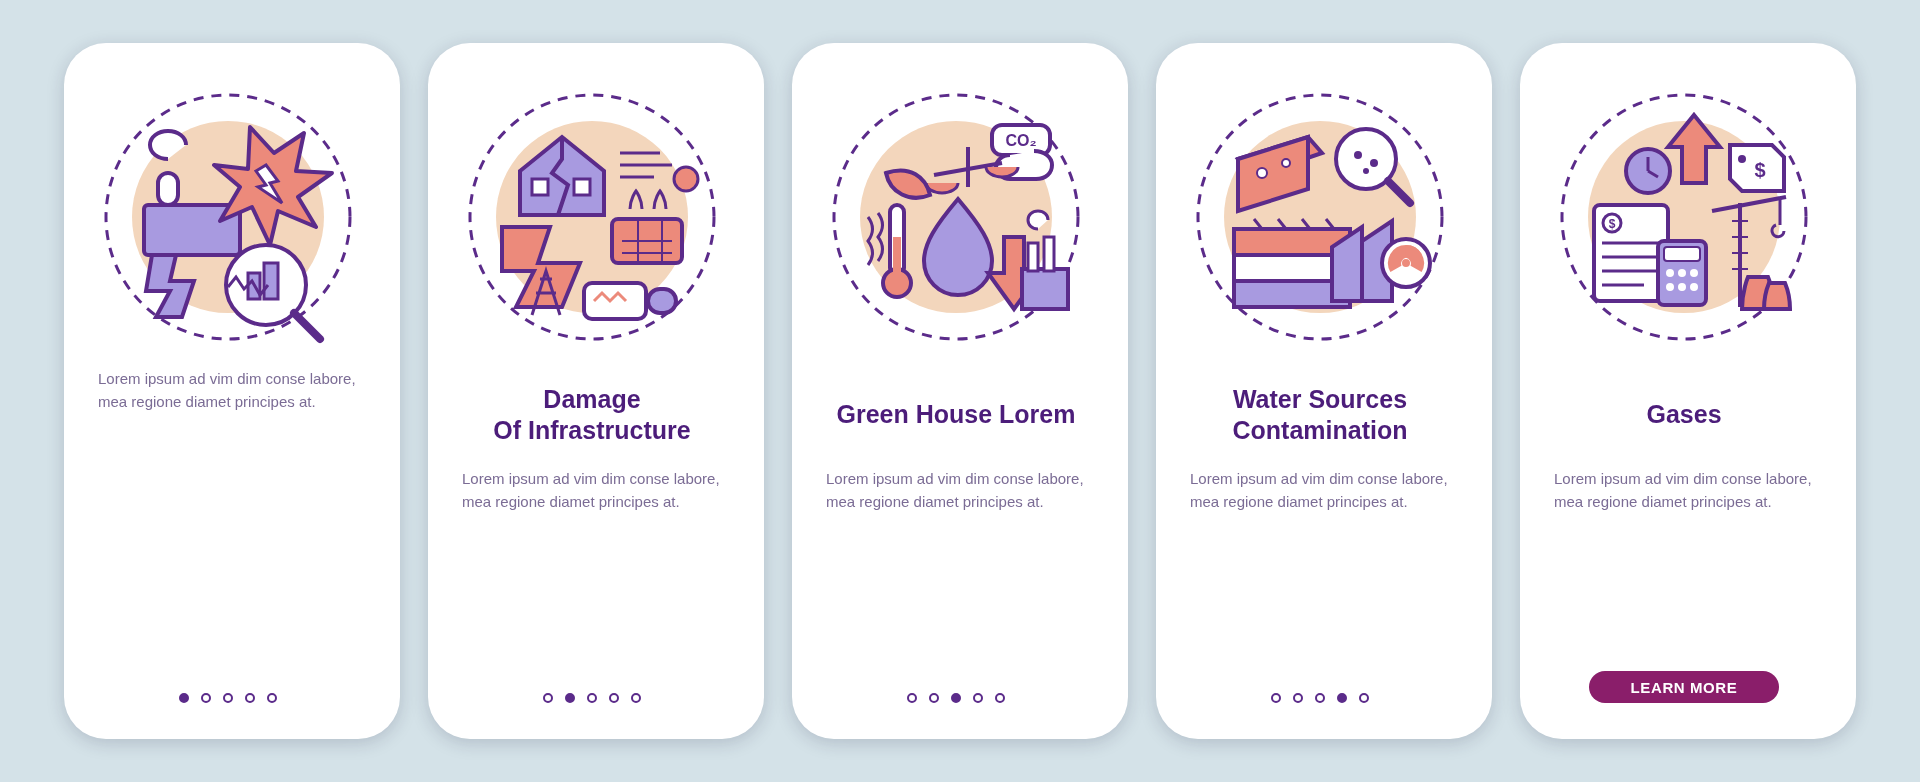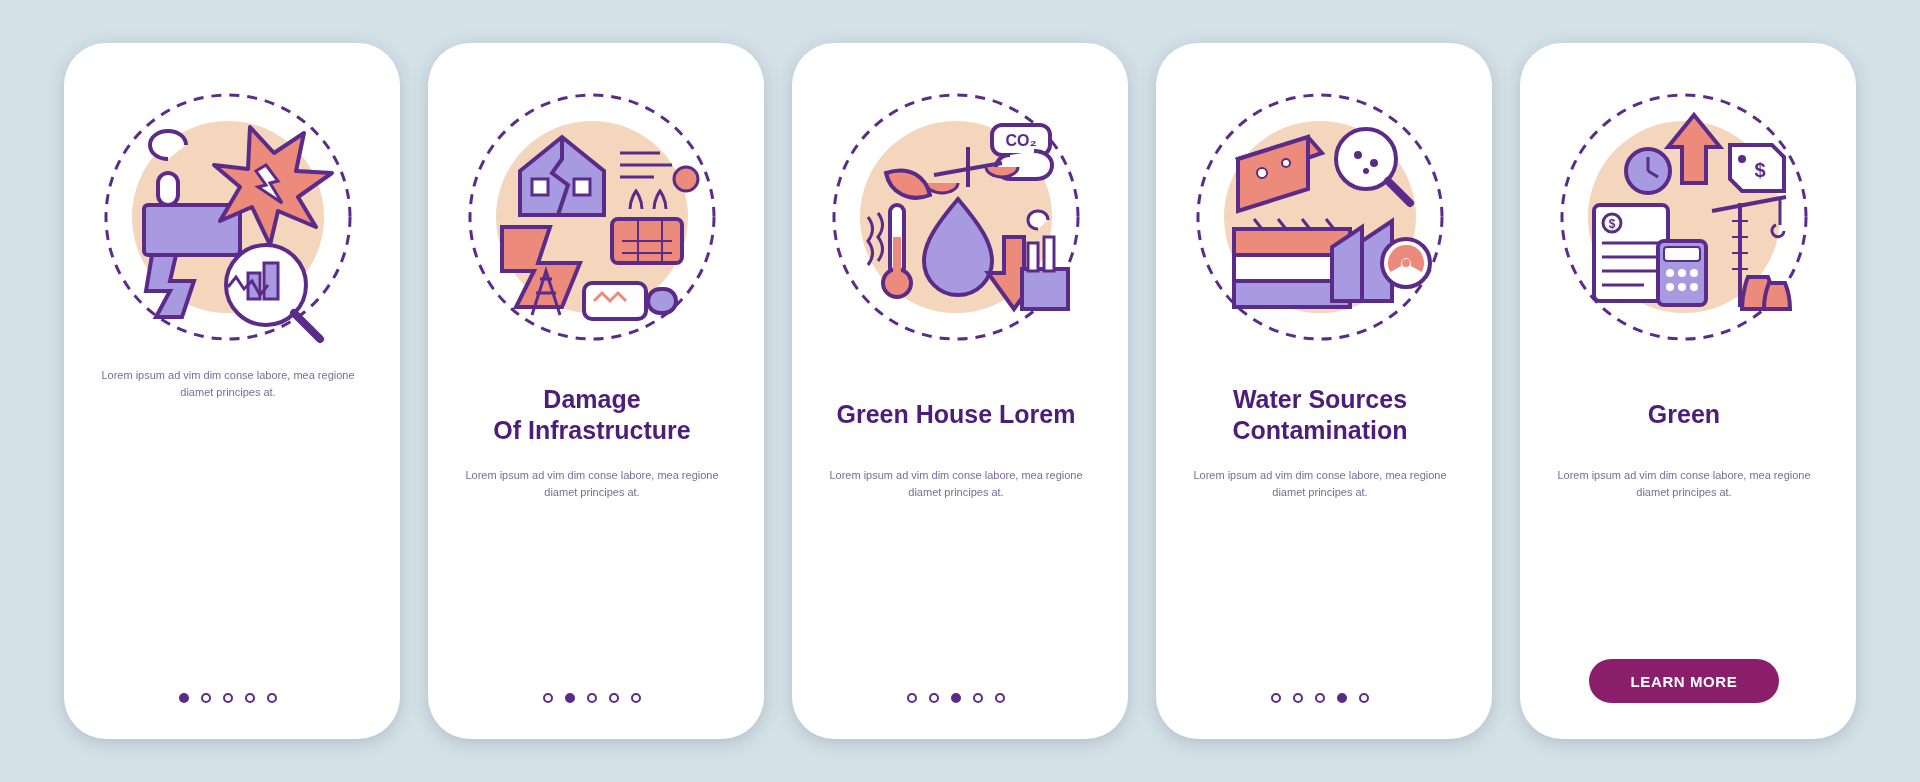--- a/index.html
+++ b/index.html
@@ -52,38 +52,37 @@
     font-weight:800;
     font-size:25px;
     line-height:1.25;
     text-align:center;
     min-height:64px;
     display:flex;align-items:center;
   }
   .body{
     margin-top:20px;
     color:var(--muted);
-    font-size:11px;
+    font-size:15px;
     line-height:1.55;
-    text-align:center;
     max-width:260px;
   }
   .spacer{flex:1;}
   .dots{
     display:flex;gap:12px;margin-bottom:6px;
   }
   .dot{
     width:10px;height:10px;border-radius:50%;
     border:2px solid var(--purple);
     background:transparent;
   }
   .dot.active{background:var(--purple);}
   .cta{
     display:inline-flex;align-items:center;justify-content:center;
-    width:190px;height:44px;border-radius:22px;
+    width:190px;height:32px;border-radius:22px;
     background:var(--btn);color:var(--btn-text);
     font-weight:800;letter-spacing:0.6px;font-size:15px;
     text-transform:uppercase;user-select:none;
     margin-bottom:6px;
   }
 </style>
 </head>
 <body>
 
 <div class="stage">
@@ -286,19 +285,19 @@
         <line x1="186" y1="220" x2="186" y2="116" stroke="var(--stroke)" stroke-width="4"></line>
         <line x1="158" y1="124" x2="232" y2="110" stroke="var(--stroke)" stroke-width="4"></line>
         <line x1="226" y1="112" x2="226" y2="138" stroke="var(--stroke)" stroke-width="3"></line>
         <path d="M222 138a6 6 0 1 0 8 6" fill="none" stroke="var(--stroke)" stroke-width="3"></path>
         <path d="M178 134l16 0M178 150l16 0M178 166l16 0M178 182l16 0" stroke="var(--stroke)" stroke-width="2"></path>
 
         <path d="M188 222c0-18 6-32 6-32h20s6 14 6 32z" fill="var(--salmon)" stroke="var(--stroke)" stroke-width="4"></path>
         <path d="M210 222c0-14 5-26 5-26h16s5 12 5 26z" fill="var(--salmon)" stroke="var(--stroke)" stroke-width="4"></path>
       </svg>
     </div>
-    <div class="title">Green</div>
+    <div class="title">Gases</div>
     <div class="body">Lorem ipsum ad vim dim conse labore, mea regione diamet principes at.</div>
     <div class="spacer"></div>
     <div class="cta">LEARN MORE</div>
   </div>
 
 </div>
 
 </body></html>

